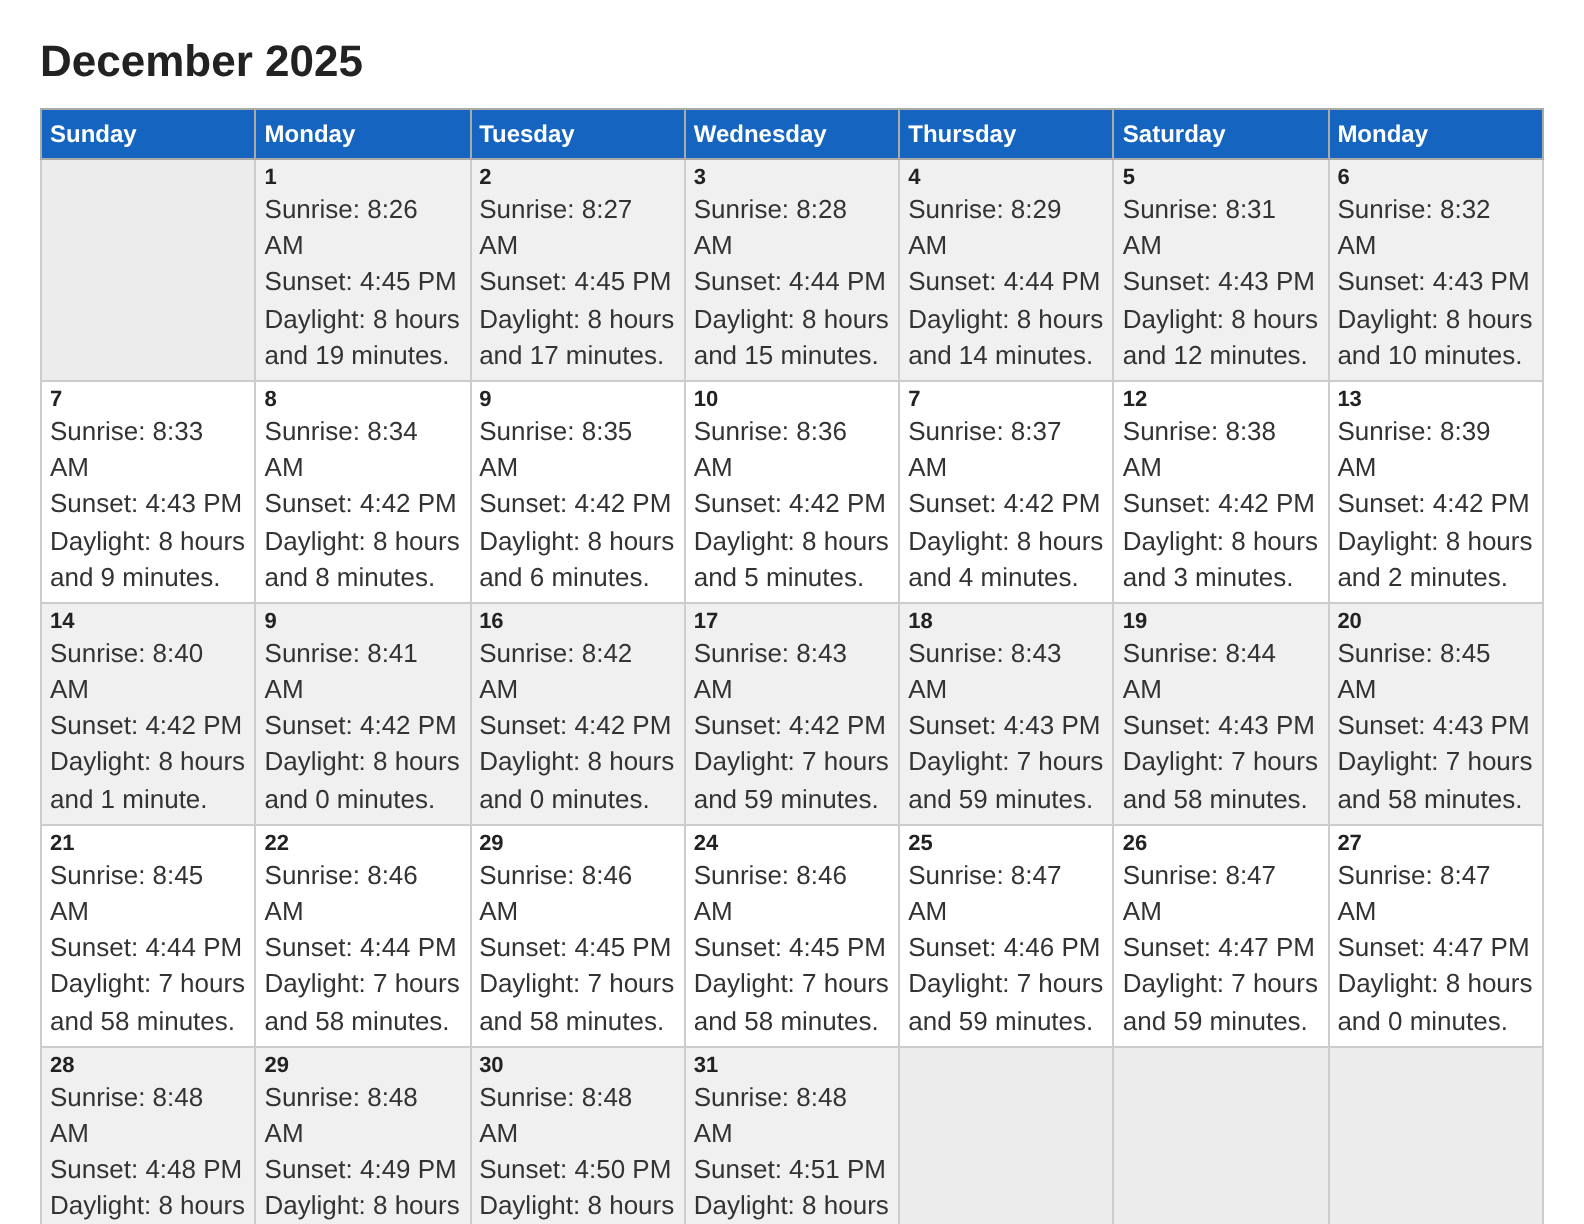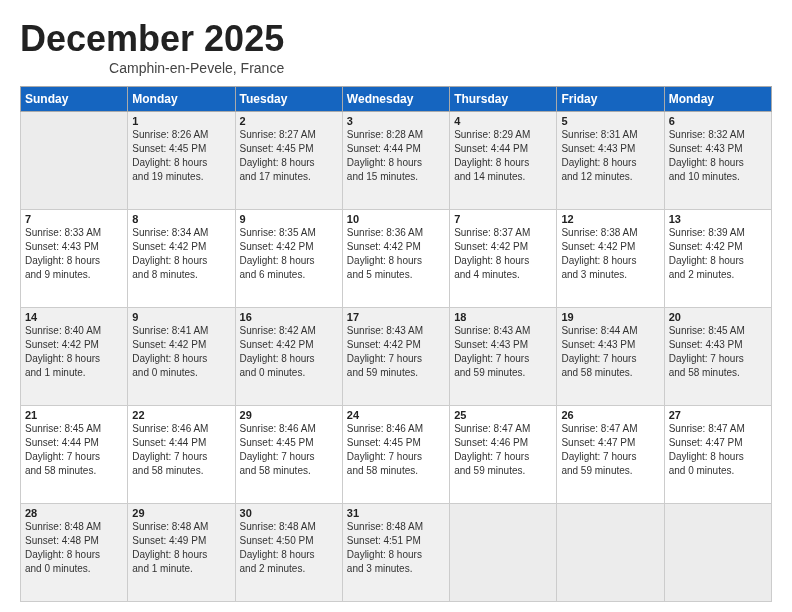--- a/index.html
+++ b/index.html
@@ -38,21 +38,21 @@
     }
     .logo-icon {
       width: 22px;
       height: 22px;
       margin-left: 2px;
     }
     .title-block {
       text-align: right;
     }
     .month-title {
-      font-size: 36px;
+      font-size: 22px;
       font-weight: bold;
       color: #222;
     }
     .subtitle {
       font-size: 14px;
       color: #444;
     }
     .calendar {
       width: 100%;
       border-collapse: collapse;
@@ -80,54 +80,53 @@
       background: #f9f9f9;
     }
     .day-num {
       font-size: 11px;
       font-weight: bold;
       color: #222;
       display: block;
       margin-bottom: 1px;
     }
     .day-info {
-      font-size: 10px;
+      font-size: 13px;
       color: #333;
       line-height: 1.4;
     }
     .row-shaded td {
       background: #f0f0f0;
     }
     .row-white td {
       background: #ffffff;
     }
     .row-shaded td.empty {
       background: #ececec;
     }
   </style>
 </head>
 <body>
 
 <div class="page">
   <div class="header">
     <div class="title-block">
       <div class="month-title">December 2025</div>
-      <div class="subtitle">Camphin-en-Pevele, France</div>
     </div>
   </div>
 
   <table class="calendar">
     <thead>
       <tr>
         <th>Sunday</th>
         <th>Monday</th>
         <th>Tuesday</th>
         <th>Wednesday</th>
         <th>Thursday</th>
-        <th>Friday</th>
+        <th>Saturday</th>
         <th>Monday</th>
       </tr>
     </thead>
     <tbody id="calendar-body">
     <tr class="row-shaded">
           <td class="empty"></td>
           <td>
             <span class="day-num">1</span>
             <div class="day-info">Sunrise: 8:26 AM<br>Sunset: 4:45 PM<br>Daylight: 8 hours<br>and 19 minutes.</div>
           </td>

